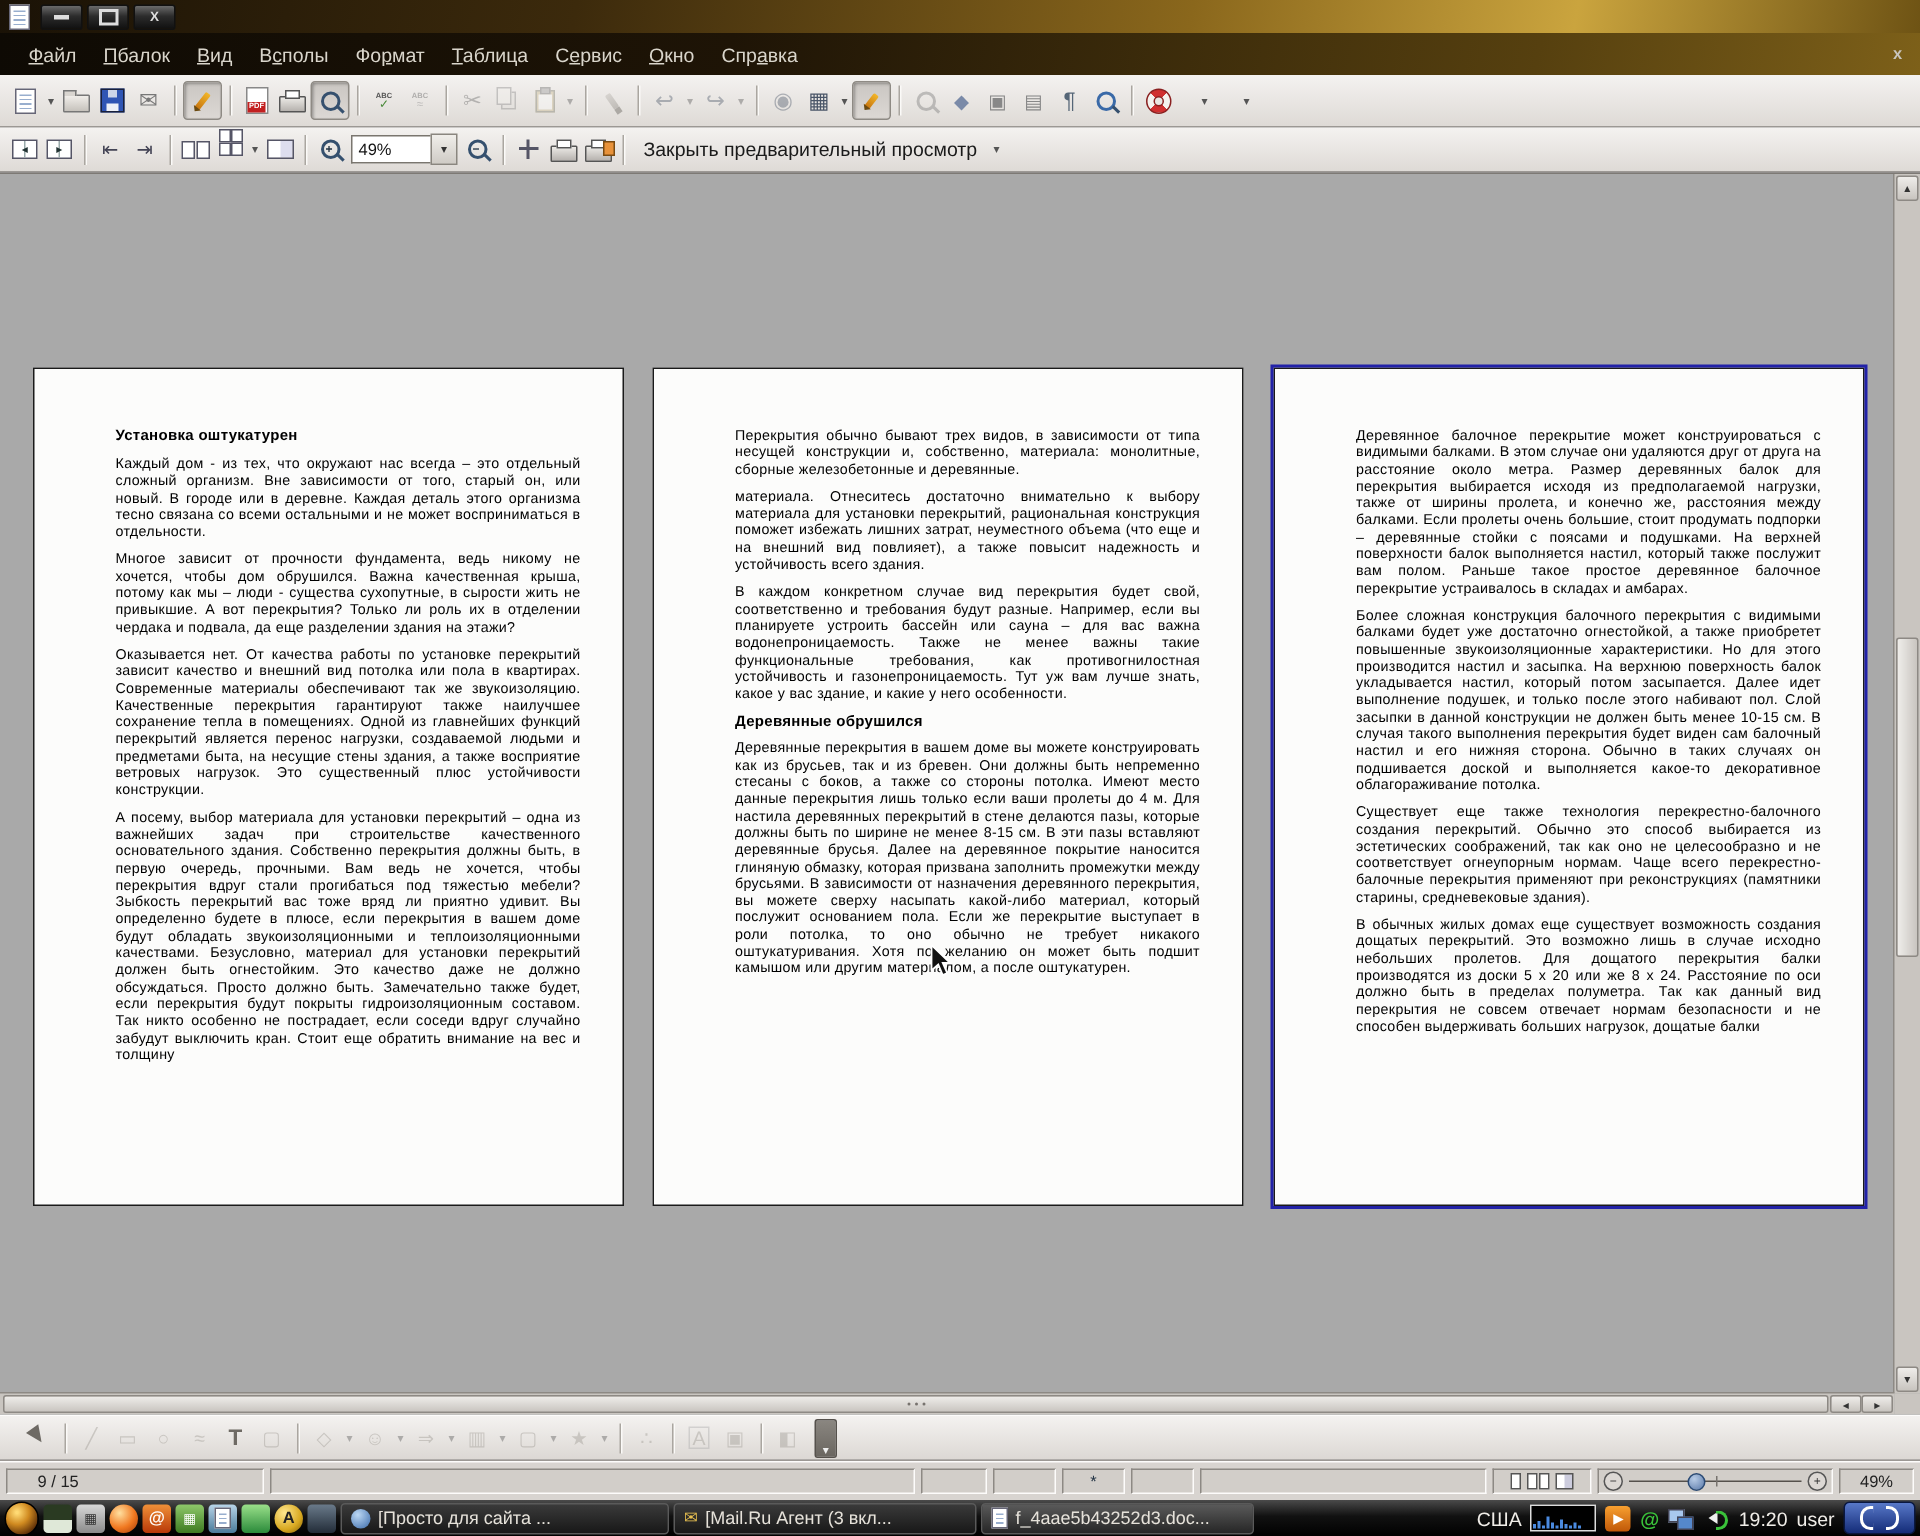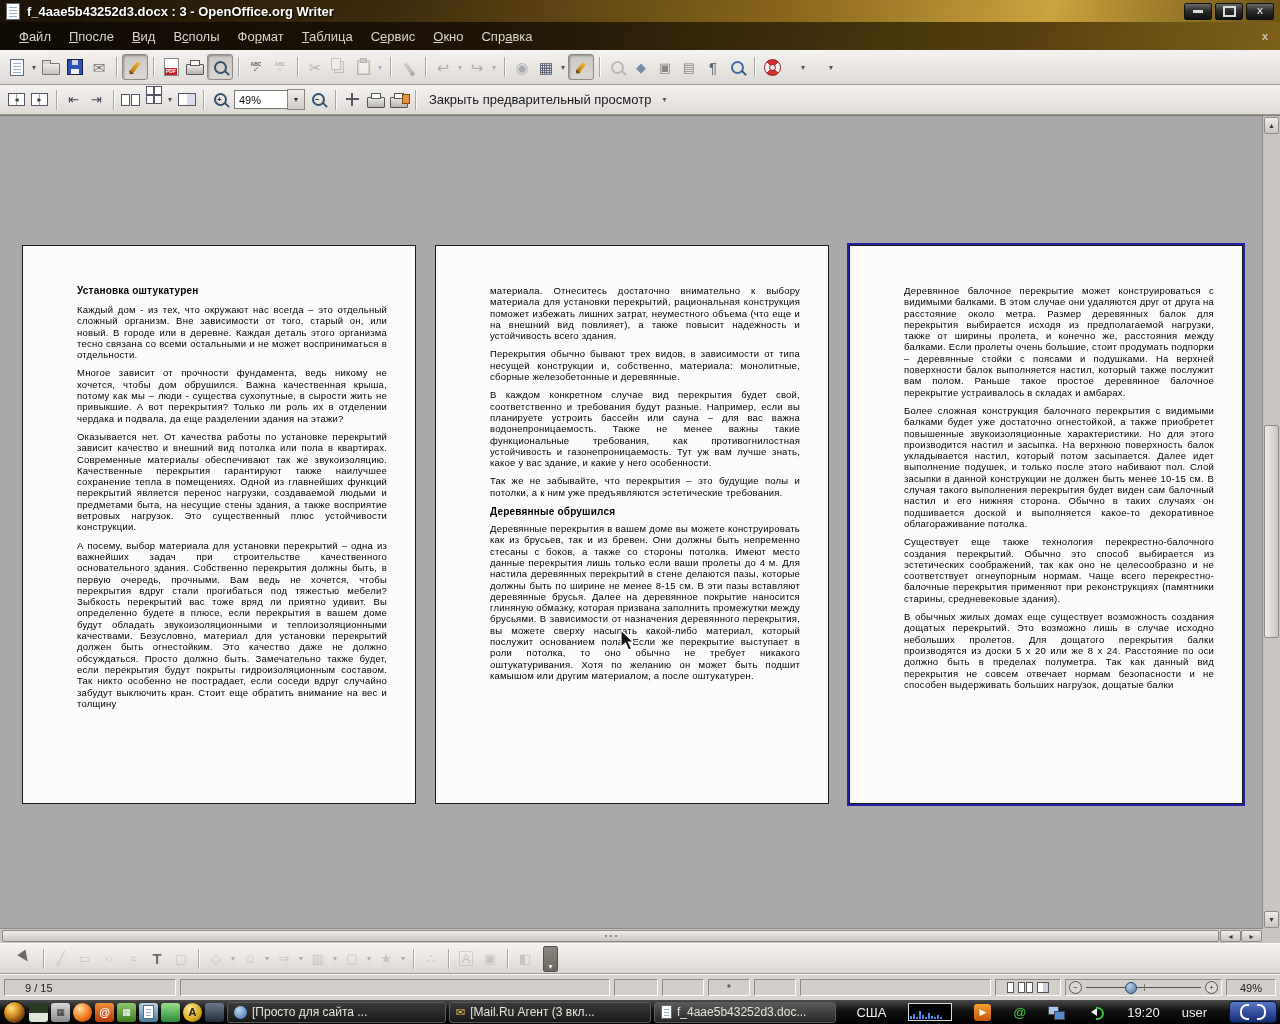--- a/index.html
+++ b/index.html
@@ -158,21 +158,21 @@
   .taskbar{height:24px;flex:0 0 24px;background:linear-gradient(#4a4a4a,#111 45%,#000);display:flex;
     align-items:center;gap:3px;padding:0 3px;}
   .orb{width:21px;height:21px;border-radius:50%;flex:0 0 21px;
     background:radial-gradient(circle at 35% 30%,#ffda74 4%,#d08a20 40%,#5c2e08 78%,#241103);border:1px solid #000;}
   .ql{width:19px;height:19px;border-radius:3px;flex:0 0 19px;display:flex;align-items:center;
     justify-content:center;font-size:11px;font-weight:bold;color:#fff;}
   .taskwin{height:19px;display:flex;align-items:center;gap:5px;padding:0 6px;border-radius:3px;
     background:linear-gradient(#3a3a3a,#181818);border:1px solid #5a5a5a;color:#e6e2da;font-size:12px;
     white-space:nowrap;overflow:hidden;flex:0 0 auto;}
   .taskwin.active{background:linear-gradient(#5a5a5a,#262626);align-items:center;}
-  .tray{margin-left:auto;display:flex;align-items:center;gap:22px;color:#f0ede8;font-size:13px;}
+  .tray{margin-left:auto;display:flex;align-items:center;gap:6px;color:#f0ede8;font-size:13px;}
   .hst{width:44px;height:18px;background:#000;border:1px solid #ddd;display:flex;align-items:flex-end;gap:1px;
     padding:1px;box-sizing:border-box;}
   .hst i{display:block;width:2px;background:#4a8ae0;}
   .playi{width:17px;height:17px;border-radius:3px;background:linear-gradient(#f8a030,#c05808);
     display:flex;align-items:center;justify-content:center;color:#fff;font-size:9px;}
   .net{width:17px;height:13px;position:relative;}
   .net::before,.net::after{content:"";position:absolute;width:9px;height:7px;background:#a8c8ee;border:1px solid #445;}
   .net::after{left:6px;top:5px;background:#5588cc;}
   .spk{width:0;height:0;border:4px solid transparent;border-right:6px solid #eee;position:relative;margin-right:8px;}
   .spk::after{content:"";position:absolute;left:5px;top:-5px;width:6px;height:9px;border:2px solid #3ac23a;
@@ -183,37 +183,36 @@
   .kwid i.l{border-right:none;border-radius:7px 0 0 7px;}
   .kwid i.r{border-left:none;border-radius:0 7px 7px 0;}
 </style>
 </head>
 <body>
 
 <div class="app">
 
   <div class="titlebar">
     <span class="doc"></span>
-    <span class="title">f_4aae5b43252d3.docx : 3 - OpenOffice.org Writer</span>
     <span class="winbtns">
       <span class="winbtn">
           <span class="bar"></span>
         </span>
       <span class="winbtn">
           <span class="box"></span>
         </span>
       <span class="winbtn">
           <span>X</span>
         </span>
     </span>
   </div>
 
   <div class="menubar">
     <span class="menu-item"><span></span><span class="acc">Ф</span><span>айл</span></span>
-    <span class="menu-item"><span></span><span class="acc">П</span><span>после</span></span>
+    <span class="menu-item"><span></span><span class="acc">П</span><span>балок</span></span>
     <span class="menu-item"><span></span><span class="acc">В</span><span>ид</span></span>
     <span class="menu-item"><span>В</span><span class="acc">с</span><span>полы</span></span>
     <span class="menu-item"><span>Фо</span><span class="acc">р</span><span>мат</span></span>
     <span class="menu-item"><span></span><span class="acc">Т</span><span>аблица</span></span>
     <span class="menu-item"><span>С</span><span class="acc">е</span><span>рвис</span></span>
     <span class="menu-item"><span></span><span class="acc">О</span><span>кно</span></span>
     <span class="menu-item"><span>Спр</span><span class="acc">а</span><span>вка</span></span>
     <span class="menu-close">x</span>
   </div>
 
@@ -385,24 +384,23 @@
 
     <div class="page" style="left:22px;">
       <div class="h">Установка оштукатурен</div>
       <p>Каждый дом - из тех, что окружают нас всегда – это отдельный сложный организм. Вне зависимости от того, старый он, или новый. В городе или в деревне. Каждая деталь этого организма тесно связана со всеми остальными и не может восприниматься в отдельности.</p>
       <p>Многое зависит от прочности фундамента, ведь никому не хочется, чтобы дом обрушился. Важна качественная крыша, потому как мы – люди - существа сухопутные, в сырости жить не привыкшие. А вот перекрытия? Только ли роль их в отделении чердака и подвала, да еще разделении здания на этажи?</p>
       <p>Оказывается нет. От качества работы по установке перекрытий зависит качество и внешний вид потолка или пола в квартирах. Современные материалы обеспечивают так же звукоизоляцию. Качественные перекрытия гарантируют также наилучшее сохранение тепла в помещениях. Одной из главнейших функций перекрытий является перенос нагрузки, создаваемой людьми и предметами быта, на несущие стены здания, а также восприятие ветровых нагрузок. Это существенный плюс устойчивости конструкции.</p>
       <p>А посему, выбор материала для установки перекрытий – одна из важнейших задач при строительстве качественного основательного здания. Собственно перекрытия должны быть, в первую очередь, прочными. Вам ведь не хочется, чтобы перекрытия вдруг стали прогибаться под тяжестью мебели? Зыбкость перекрытий вас тоже вряд ли приятно удивит. Вы определенно будете в плюсе, если перекрытия в вашем доме будут обладать звукоизоляционными и теплоизоляционными качествами. Безусловно, материал для установки перекрытий должен быть огнестойким. Это качество даже не должно обсуждаться. Просто должно быть. Замечательно также будет, если перекрытия будут покрыты гидроизоляционным составом. Так никто особенно не пострадает, если соседи вдруг случайно забудут выключить кран. Стоит еще обратить внимание на вес и толщину</p>
     </div>
 
     <div class="page" style="left:435px;">
+      <p>Перекрытия обычно бывают трех видов, в зависимости от типа несущей конструкции и, собственно, материала: монолитные, сборные железобетонные и деревянные.</p>
       <p>материала. Отнеситесь достаточно внимательно к выбору материала для установки перекрытий, рациональная конструкция поможет избежать лишних затрат, неуместного объема (что еще и на внешний вид повлияет), а также повысит надежность и устойчивость всего здания.</p>
-      <p>Перекрытия обычно бывают трех видов, в зависимости от типа несущей конструкции и, собственно, материала: монолитные, сборные железобетонные и деревянные.</p>
       <p>В каждом конкретном случае вид перекрытия будет свой, соответственно и требования будут разные. Например, если вы планируете устроить бассейн или сауна – для вас важна водонепроницаемость. Также не менее важны такие функциональные требования, как противогнилостная устойчивость и газонепроницаемость. Тут уж вам лучше знать, какое у вас здание, и какие у него особенности.</p>
-      <p>Так же не забывайте, что перекрытия – это будущие полы и потолки, а к ним уже предъявляются эстетические требования.</p>
       <div class="h2">Деревянные обрушился</div>
       <p>Деревянные перекрытия в вашем доме вы можете конструировать как из брусьев, так и из бревен. Они должны быть непременно стесаны с боков, а также со стороны потолка. Имеют место данные перекрытия лишь только если ваши пролеты до 4 м. Для настила деревянных перекрытий в стене делаются пазы, которые должны быть по ширине не менее 8-15 см. В эти пазы вставляют деревянные брусья. Далее на деревянное покрытие наносится глиняную обмазку, которая призвана заполнить промежутки между брусьями. В зависимости от назначения деревянного перекрытия, вы можете сверху насыпать какой-либо материал, который послужит основанием пола.  Если же перекрытие выступает в роли потолка, то оно обычно не требует никакого оштукатуривания. Хотя по желанию он может быть подшит камышом или другим материалом, а после оштукатурен.</p>
     </div>
 
     <div class="page current" style="left:849px;">
       <p>Деревянное балочное перекрытие может конструироваться с видимыми балками. В этом случае они удаляются друг от друга на расстояние около метра. Размер деревянных балок для перекрытия  выбирается исходя из предполагаемой нагрузки, также от ширины пролета, и конечно же, расстояния между балками. Если пролеты очень большие, стоит продумать подпорки – деревянные стойки с поясами и подушками. На верхней поверхности балок выполняется настил, который также послужит вам полом. Раньше такое простое деревянное балочное перекрытие устраивалось в складах и амбарах.</p>
       <p>Более сложная конструкция балочного перекрытия с видимыми балками будет уже достаточно огнестойкой, а также приобретет повышенные звукоизоляционные характеристики. Но для этого производится настил и засыпка. На верхнюю поверхность балок укладывается настил, который потом засыпается. Далее идет выполнение подушек, и только после этого набивают пол. Слой засыпки в данной конструкции не должен быть менее 10-15 см. В случая такого выполнения перекрытия будет виден сам балочный настил и его нижняя сторона. Обычно в таких случаях он подшивается доской и выполняется какое-то декоративное облагораживание потолка.</p>
       <p>Существует еще также технология перекрестно-балочного создания перекрытий. Обычно это способ выбирается из эстетических соображений, так как оно не целесообразно и не соответствует огнеупорным нормам. Чаще всего перекрестно-балочные перекрытия применяют при реконструкциях (памятники старины, средневековые здания).</p>
       <p>В обычных жилых домах еще существует возможность создания дощатых перекрытий. Это возможно лишь в случае исходно небольших пролетов. Для дощатого перекрытия балки производятся из доски 5 х 20 или же 8 х 24. Расстояние по оси должно быть в пределах полуметра. Так как данный вид перекрытия не совсем отвечает нормам безопасности и не способен выдерживать больших нагрузок, дощатые балки</p>
     </div>

